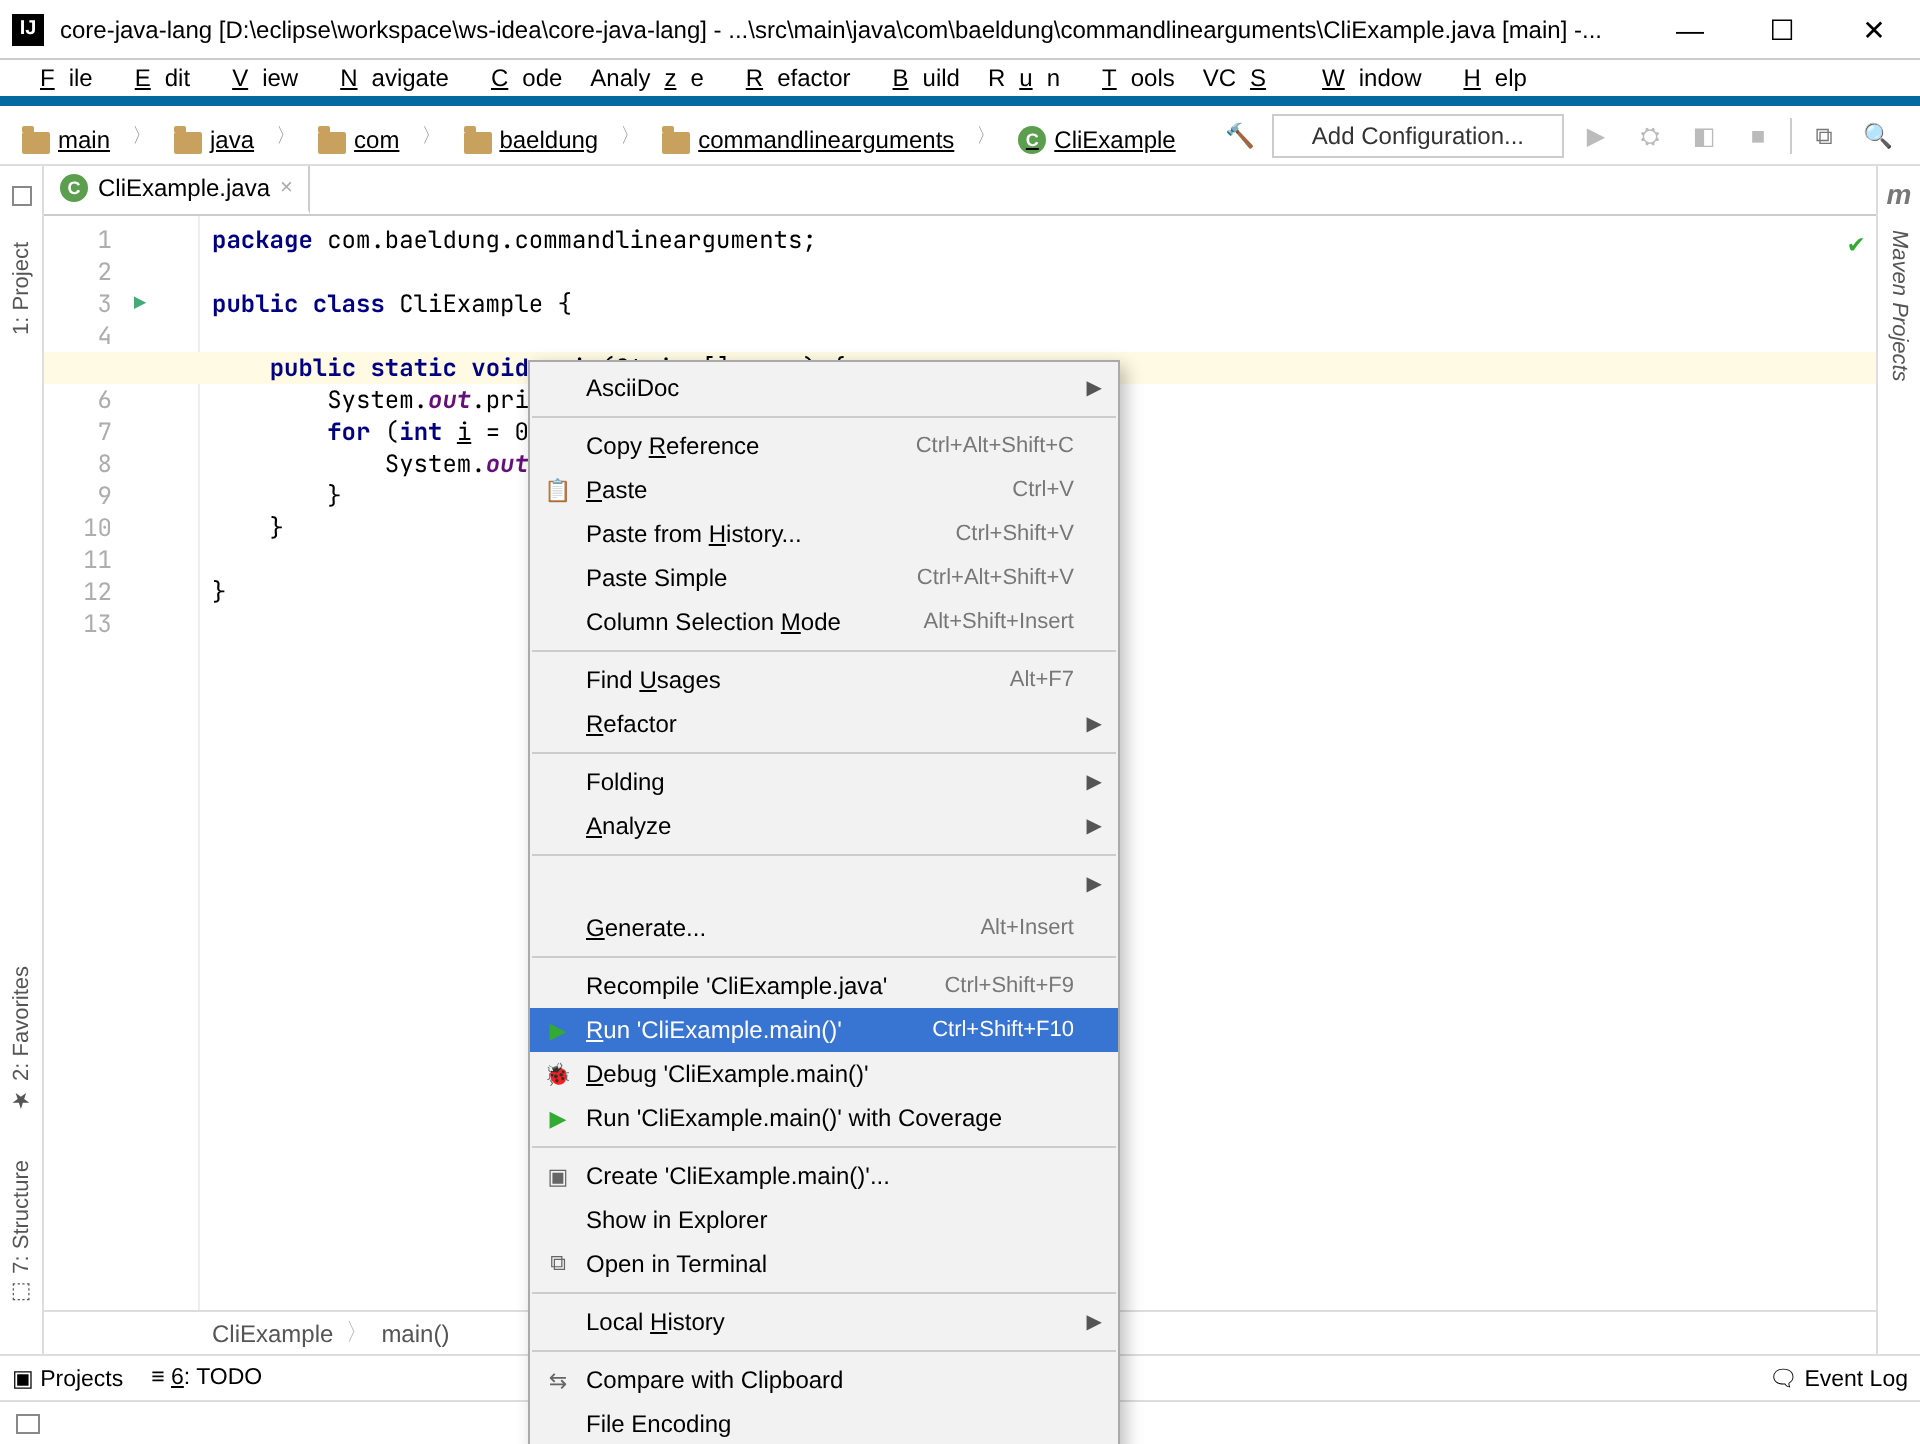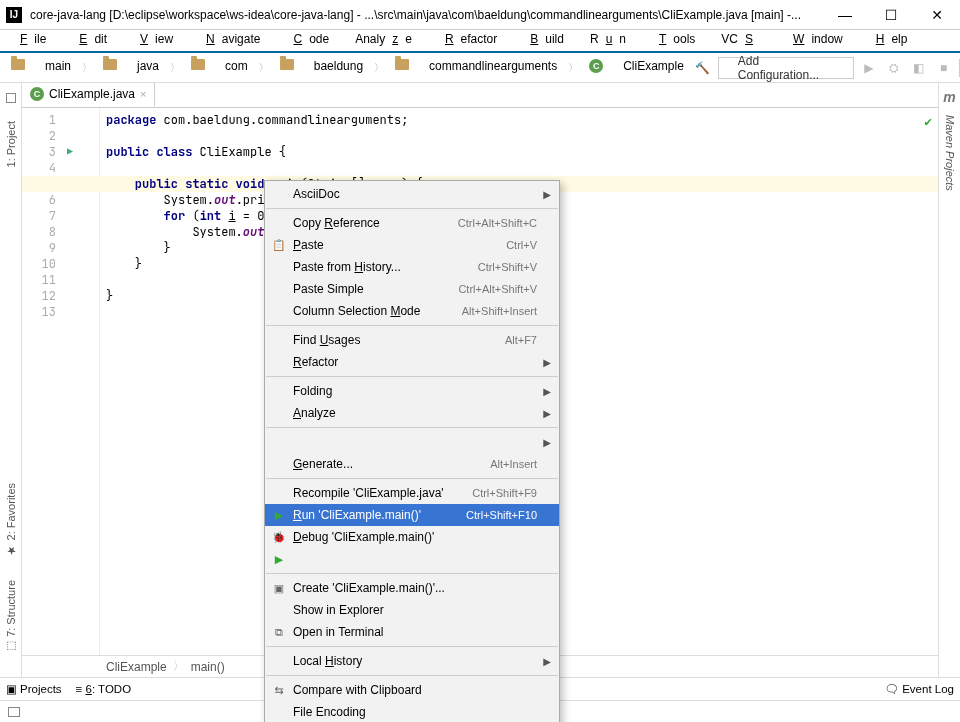--- a/index.html
+++ b/index.html
@@ -24,35 +24,36 @@
     display:flex;align-items:center;justify-content:center;
     color:#fff;font-weight:bold;font-size:10px;
   }
   .title-text { flex: 1; font-size: 12px; color: #000; white-space: nowrap; overflow:hidden; text-overflow: ellipsis;}
   .win-btns { display: flex; }
   .win-btn { width: 46px; height: 30px; display:flex;align-items:center;justify-content:center; font-size:14px;}
   .menubar {
     height: 23px;
     display:flex; align-items:flex-start;
     padding: 0 6px;
-    border-bottom: 2px solid #0369a1;
-    gap: 12px;
+    border-bottom: 5px solid #0369a1;
+    gap: 0px;
   }
   .menubar span { padding: 2px 7px; cursor: default; }
   .navbar {
     height: 30px;
     display:flex; align-items:center;
     padding: 0 6px;
     border-bottom: 1px solid #ddd;
     gap: 4px;
   }
   .crumb {
-    display:flex; align-items:flex-start;
-    padding: 2px 5px; gap:20px;
+    display:flex; align-items:flex-end;
+    padding: 2px 5px; gap:4px;
     height: 22px;
+    text-decoration: underline;
   }
   .chev { color:#999; font-size:10px; padding:0 2px; }
   .folder-ico { width:14px;height:11px;background:#c9a15e;border-radius:1px;display:inline-block;position:relative;}
   .folder-ico::before{content:"";position:absolute;top:-3px;left:0;width:6px;height:3px;background:#c9a15e;border-radius:1px 1px 0 0;}
   .class-ico {width:14px;height:14px;border-radius:7px;background:#5b9e4d;display:inline-flex;align-items:center;justify-content:center;color:#fff;font-size:9px;font-weight:bold;}
   .nav-right { margin-left:auto; display:flex; align-items:center; gap:5px; padding-right:4px;}
   .nav-btn { width:22px;height:22px;display:flex;align-items:center;justify-content:center;color:#777;}
   .add-config { border:1px solid #ccc; padding:2px 19px; height:22px; display:flex;align-items:center; color:#333;}
   .hammer{color:#4a7;}
   .main {
@@ -362,20 +363,21 @@
       <span class="ico" style="color: rgb(51, 170, 51);">▶</span>
       <span class="lbl"><span class="under">R</span>un 'CliExample.main()'</span>
       <span class="sc">Ctrl+Shift+F10</span>
     </div>
     <div class="ctx-row">
       <span class="ico">🐞</span>
       <span class="lbl"><span class="under">D</span>ebug 'CliExample.main()'</span>
     </div>
     <div class="ctx-row">
       <span class="ico" style="color: rgb(51, 170, 51);">▶</span>
+      <span class="lbl">Run 'CliExample.main()' with Coverage</span>
     </div>
     <div class="ctx-sep"></div>
     <div class="ctx-row">
       <span class="ico">▣</span>
       <span class="lbl">Create 'CliExample.main()'...</span>
     </div>
     <div class="ctx-row">
       <span class="lbl">Show in Explorer</span>
     </div>
     <div class="ctx-row">

